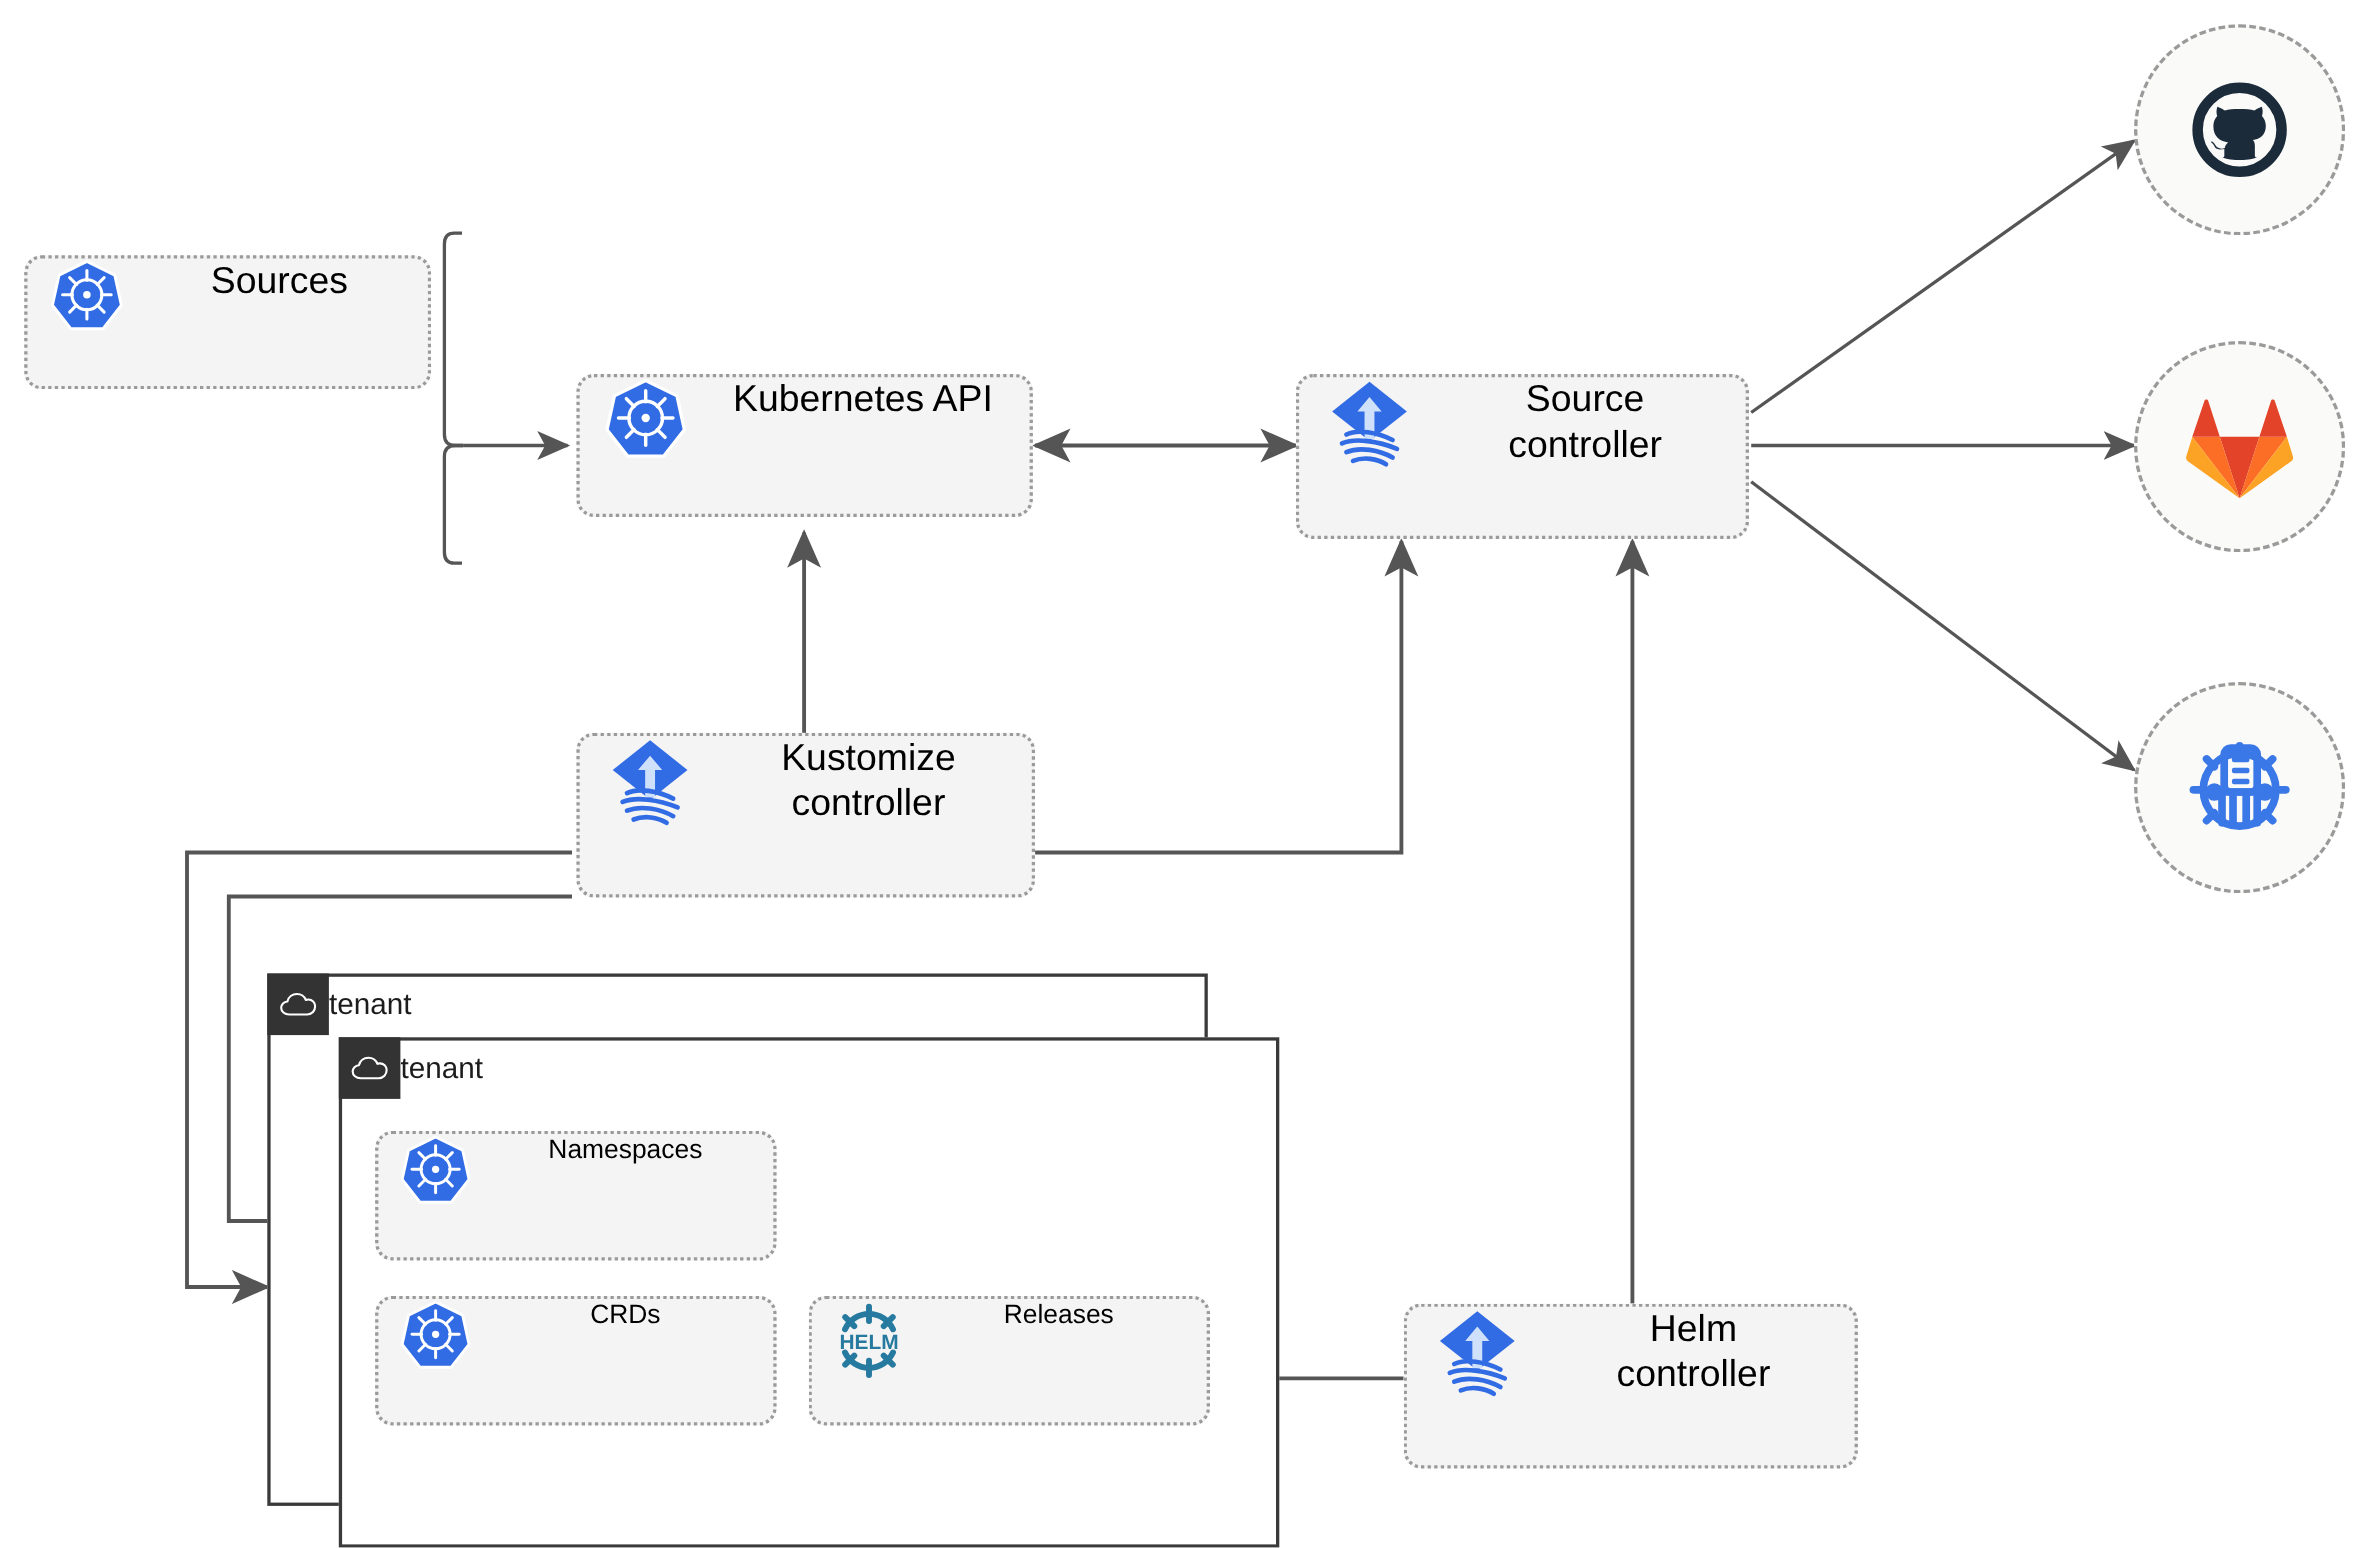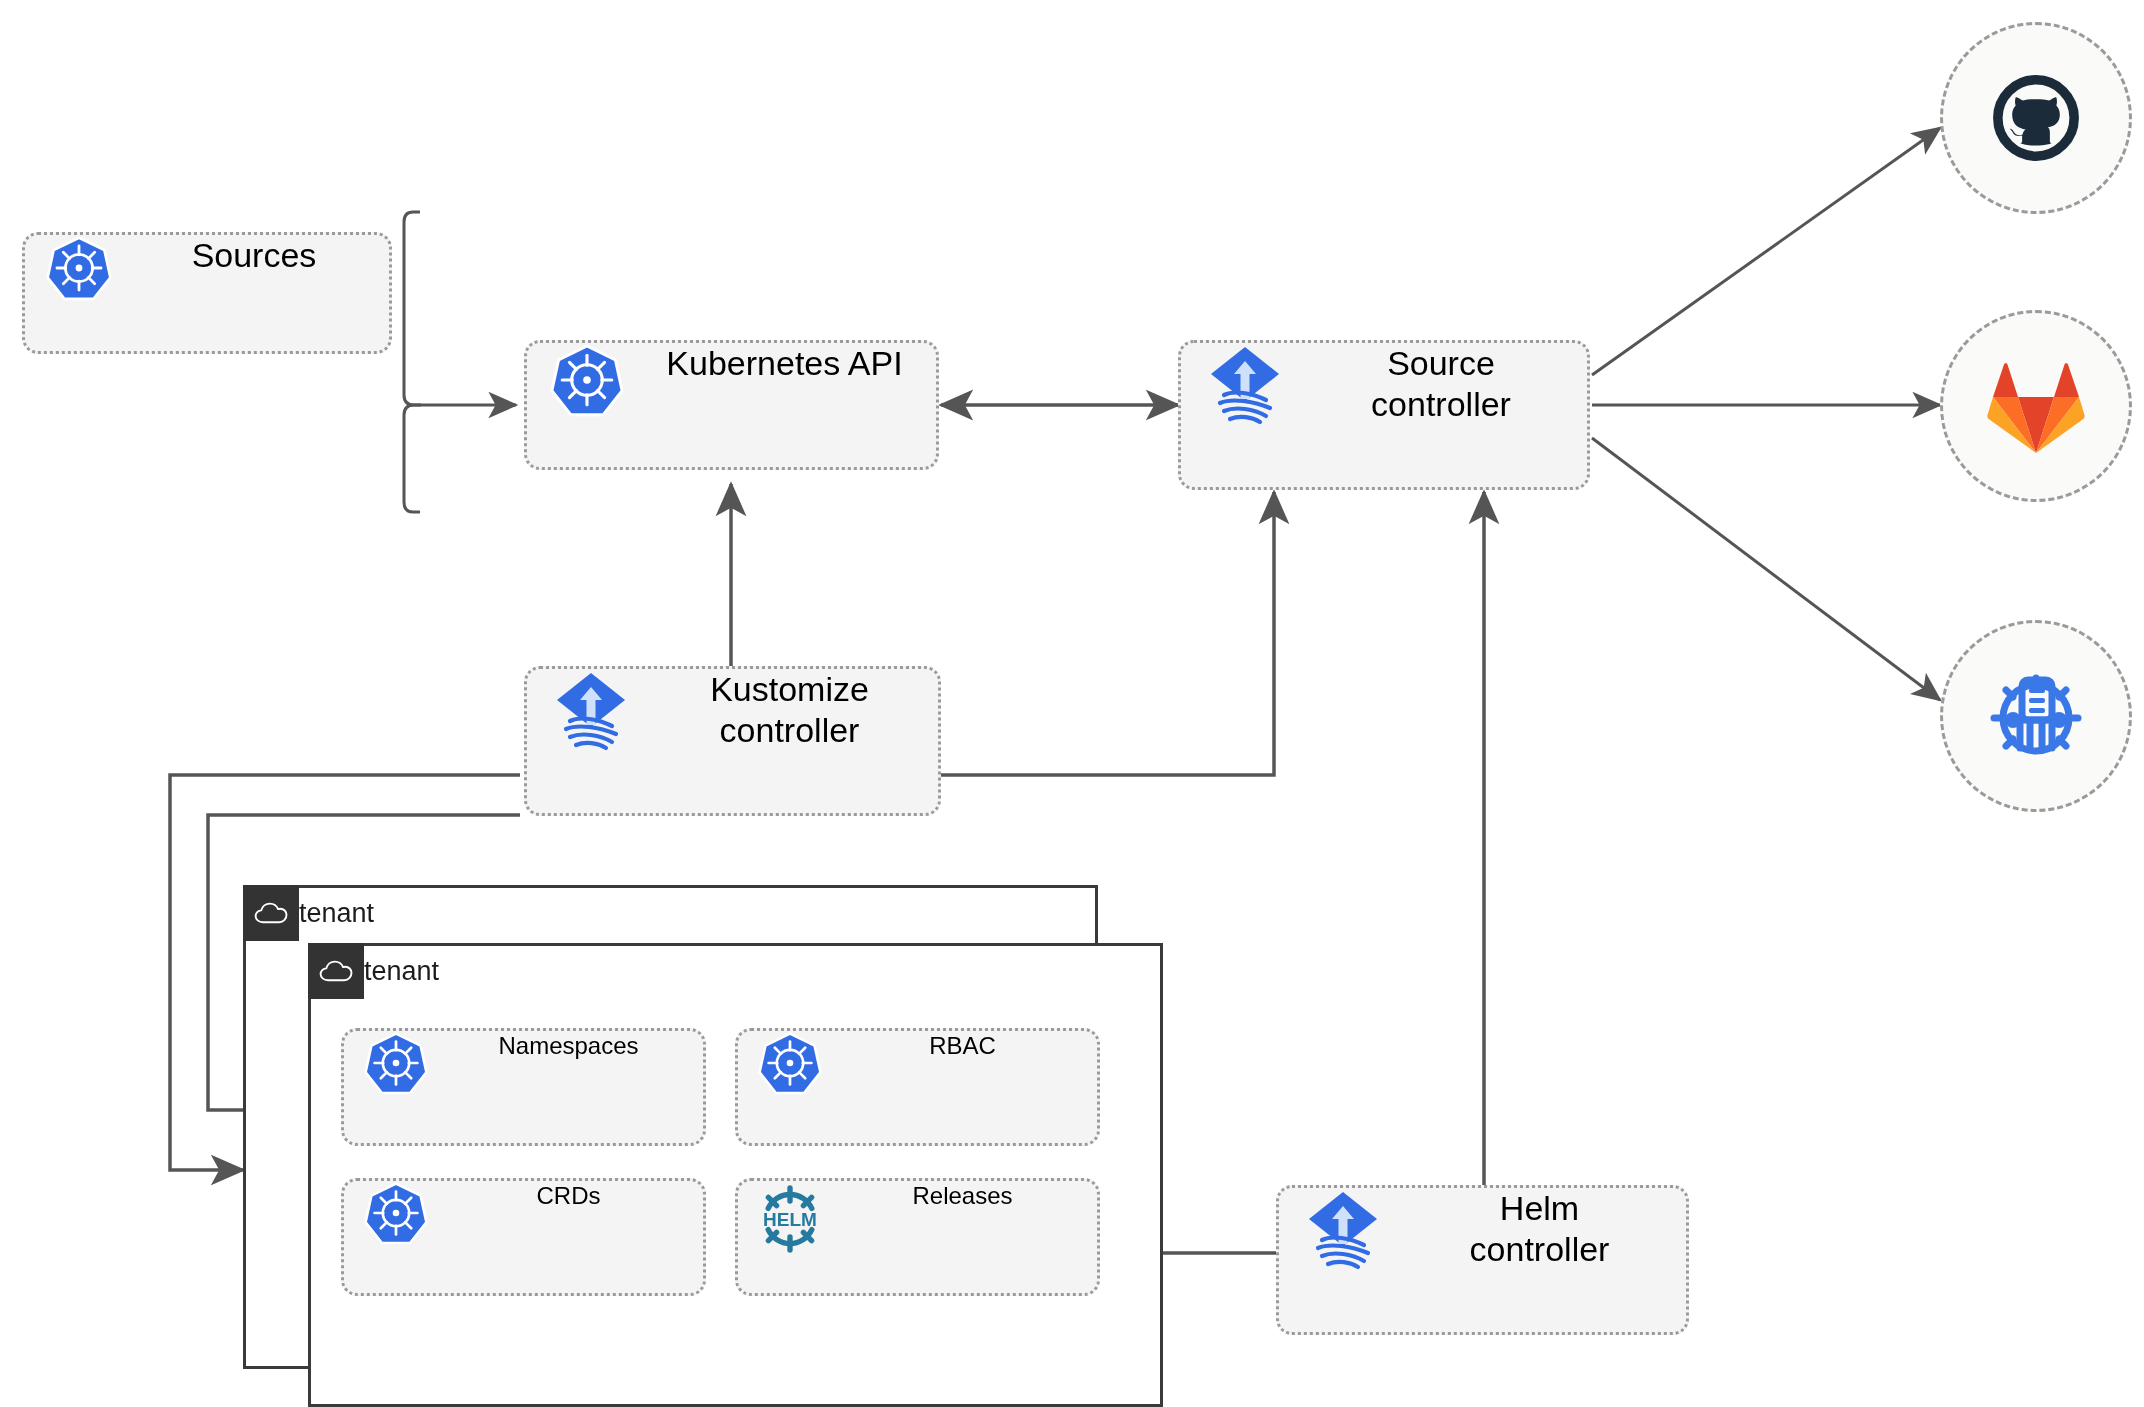--- a/index.html
+++ b/index.html
@@ -274,40 +274,20 @@
           <line x1="41.1" y1="41.1" x2="47.2" y2="47.2"></line>
           <line x1="47.2" y1="16.8" x2="41.1" y2="22.9"></line>
           <line x1="22.9" y1="41.1" x2="16.8" y2="47.2"></line>
         </g>
         <circle cx="32" cy="32" r="3.3" fill="#ffffff"></circle>
       </svg>
     </span>
     <span class="lbl">Namespaces</span>
   </div>
 
-  <div class="node tenant-inner small" style="left:735px; top:1028px; width:365px; height:118px;">
-    <span class="ico" style="width:104px;">
-      <svg width="64" height="64" viewBox="0 0 64 64">
-        <path d="M32 2.6 L56.6 14.6 L62.4 41.2 L46.1 62 H17.9 L1.6 41.2 L7.4 14.6 Z" fill="#326CE5" stroke="#ffffff" stroke-width="2.6" stroke-linejoin="round"></path>
-        <g fill="none" stroke="#ffffff" stroke-width="2.7" stroke-linecap="round">
-          <circle cx="32" cy="32" r="13.2"></circle>
-          <line x1="32" y1="10.6" x2="32" y2="19.2"></line>
-          <line x1="32" y1="44.8" x2="32" y2="53.4"></line>
-          <line x1="10.6" y1="32" x2="19.2" y2="32"></line>
-          <line x1="44.8" y1="32" x2="53.4" y2="32"></line>
-          <line x1="16.8" y1="16.8" x2="22.9" y2="22.9"></line>
-          <line x1="41.1" y1="41.1" x2="47.2" y2="47.2"></line>
-          <line x1="47.2" y1="16.8" x2="41.1" y2="22.9"></line>
-          <line x1="22.9" y1="41.1" x2="16.8" y2="47.2"></line>
-        </g>
-        <circle cx="32" cy="32" r="3.3" fill="#ffffff"></circle>
-      </svg>
-    </span>
-    <span class="lbl">RBAC</span>
-  </div>
 
   <div class="node tenant-inner small" style="left:341px; top:1178px; width:365px; height:118px;">
     <span class="ico" style="width:104px;">
       <svg width="64" height="64" viewBox="0 0 64 64">
         <path d="M32 2.6 L56.6 14.6 L62.4 41.2 L46.1 62 H17.9 L1.6 41.2 L7.4 14.6 Z" fill="#326CE5" stroke="#ffffff" stroke-width="2.6" stroke-linejoin="round"></path>
         <g fill="none" stroke="#ffffff" stroke-width="2.7" stroke-linecap="round">
           <circle cx="32" cy="32" r="13.2"></circle>
           <line x1="32" y1="10.6" x2="32" y2="19.2"></line>
           <line x1="32" y1="44.8" x2="32" y2="53.4"></line>
           <line x1="10.6" y1="32" x2="19.2" y2="32"></line>

